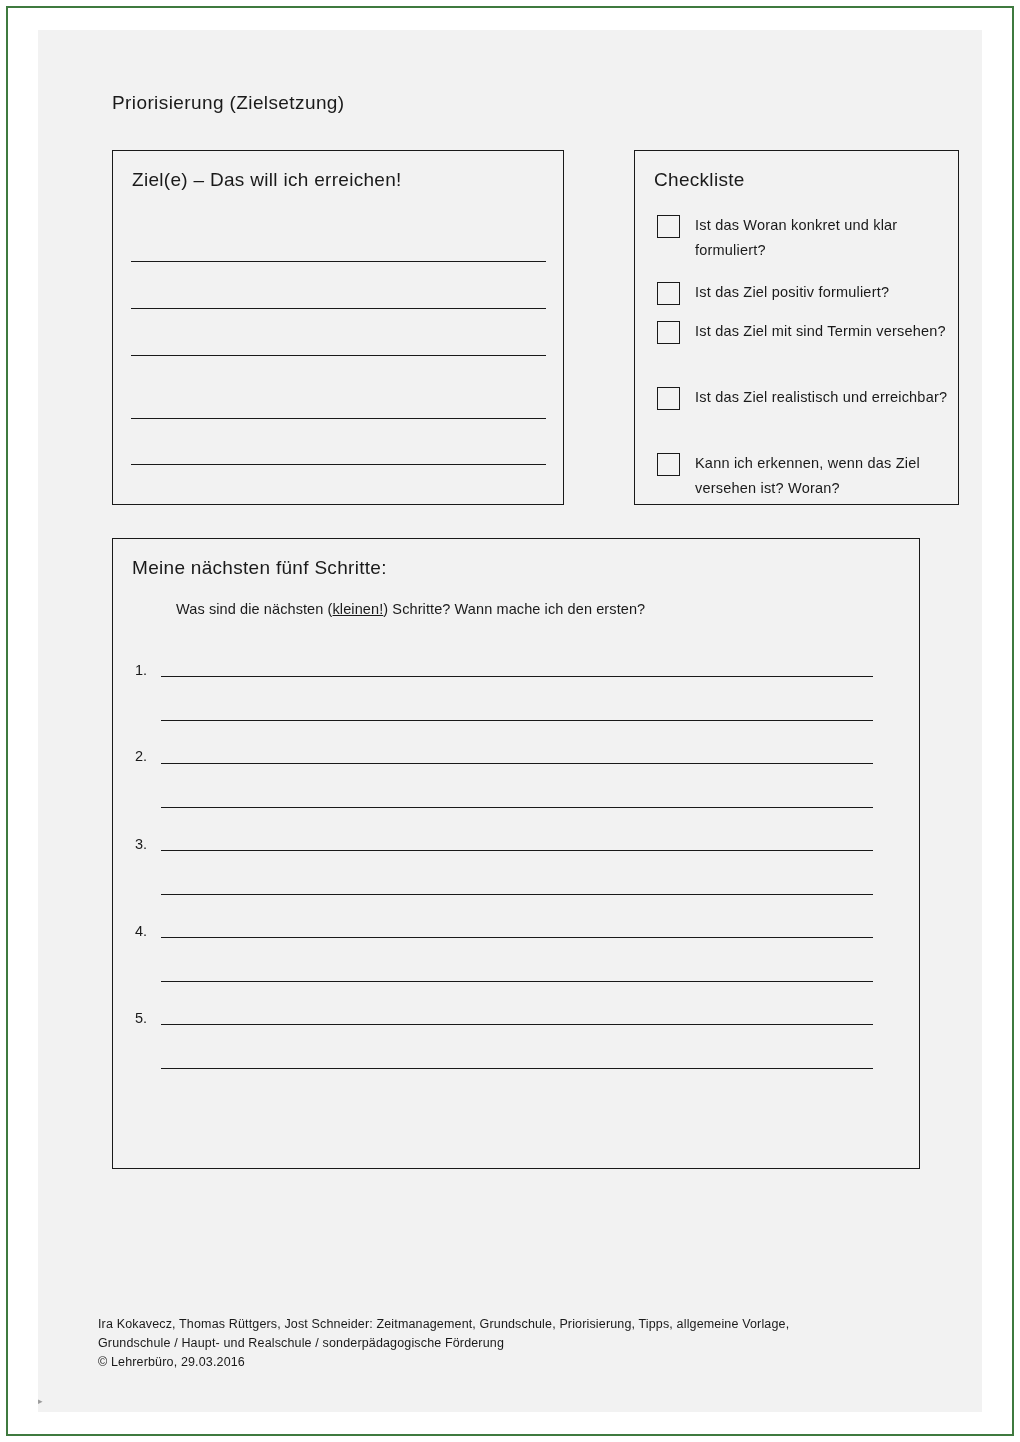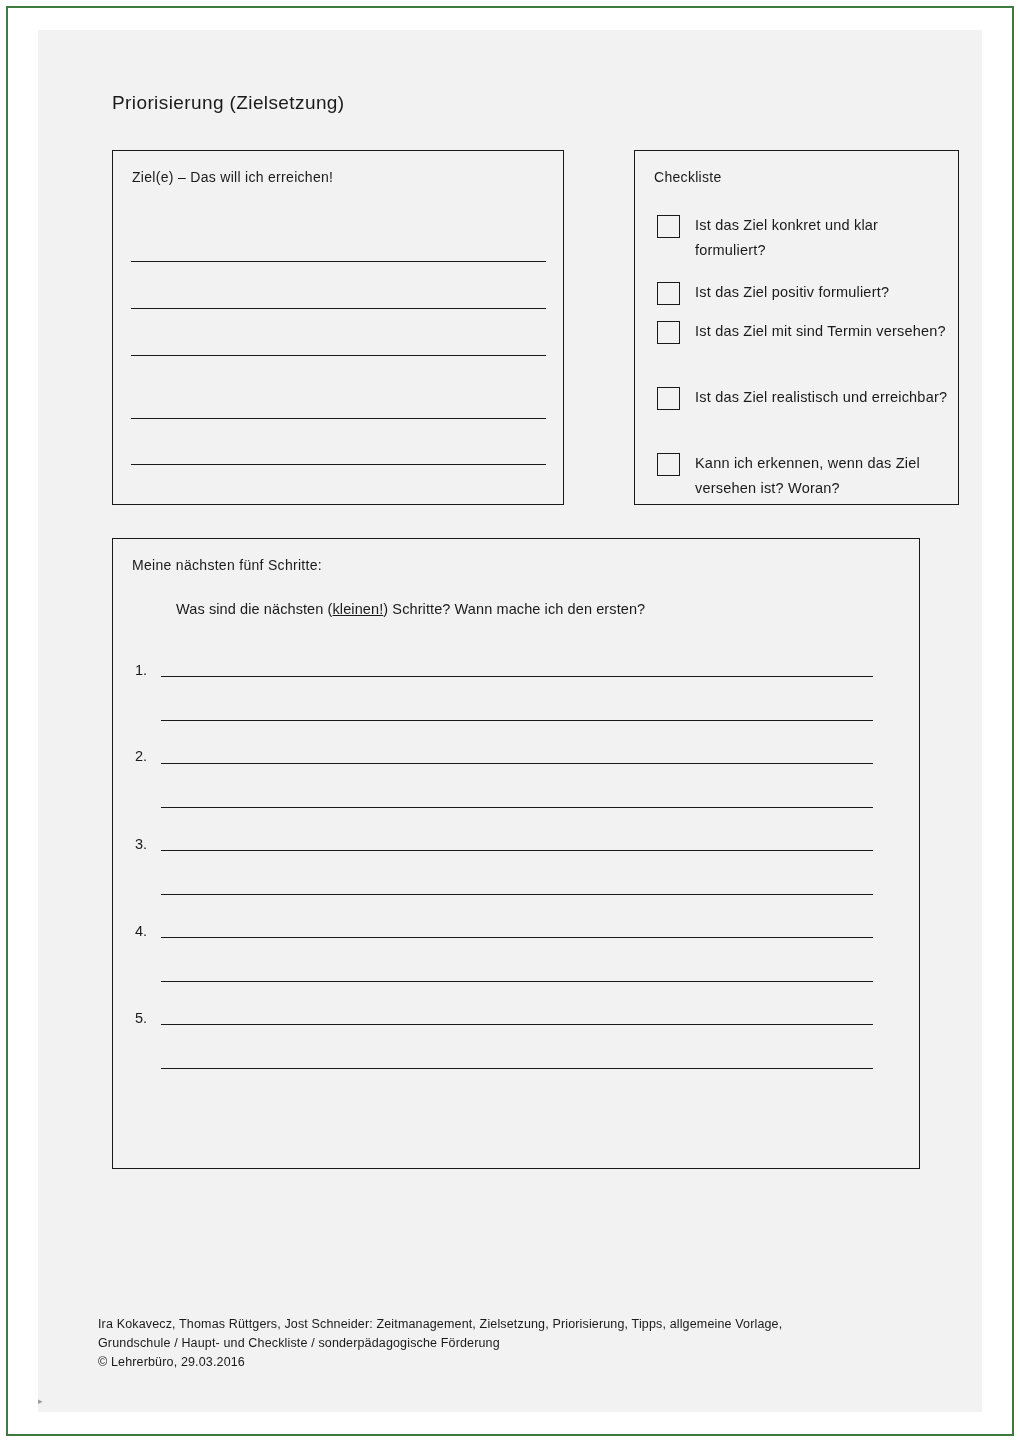--- a/index.html
+++ b/index.html
@@ -73,21 +73,21 @@
   .box-steps {
     left: 74px;
     top: 508px;
     width: 808px;
     height: 631px;
   }
   .box-heading {
     position: absolute;
     left: 19px;
     top: 18px;
-    font-size: 14px;
+    font-size: 19px;
     color: #1a1a1a;
     letter-spacing: 0.3px;
     white-space: nowrap;
   }
   .writeline {
     position: absolute;
     height: 0;
     border-bottom: 1.4px solid #1a1a1a;
   }
 
@@ -174,21 +174,21 @@
         <div class="writeline" style="left:18px; top:204px; width:415px;"></div>
         <div class="writeline" style="left:18px; top:267px; width:415px;"></div>
         <div class="writeline" style="left:18px; top:313px; width:415px;"></div>
       </div>
 
       <div class="box box-checklist">
         <div class="box-heading">Checkliste</div>
 
         <div class="check-item" style="top:62px;">
           <span class="checkbox"></span>
-          <span class="check-label">Ist das Ziel konkret und klar formuliert?</span>
+          <span class="check-label">Ist das Woran konkret und klar formuliert?</span>
         </div>
 
         <div class="check-item" style="top:129px;">
           <span class="checkbox"></span>
           <span class="check-label">Ist das Ziel positiv formuliert?</span>
         </div>
 
         <div class="check-item" style="top:168px;">
           <span class="checkbox"></span>
           <span class="check-label">Ist das Ziel mit sind Termin versehen?</span>
@@ -225,22 +225,22 @@
         <div class="step-num" style="top:384px;">4.</div>
         <div class="writeline" style="left:48px; top:398px; width:712px;"></div>
         <div class="writeline" style="left:48px; top:442px; width:712px;"></div>
 
         <div class="step-num" style="top:471px;">5.</div>
         <div class="writeline" style="left:48px; top:485px; width:712px;"></div>
         <div class="writeline" style="left:48px; top:529px; width:712px;"></div>
       </div>
 
       <div class="footer">
-        <div>Ira Kokavecz, Thomas Rüttgers, Jost Schneider: Zeitmanagement, Zielsetzung, Priorisierung, Tipps, allgemeine Vorlage,</div>
-        <div>Grundschule / Haupt- und Checkliste / sonderpädagogische Förderung</div>
+        <div>Ira Kokavecz, Thomas Rüttgers, Jost Schneider: Zeitmanagement, Grundschule, Priorisierung, Tipps, allgemeine Vorlage,</div>
+        <div>Grundschule / Haupt- und Realschule / sonderpädagogische Förderung</div>
         <div>© Lehrerbüro, 29.03.2016</div>
       </div>
 
       <div class="corner-mark">▸</div>
 
     </div>
   </div>
 </div>
 
 </body></html>

